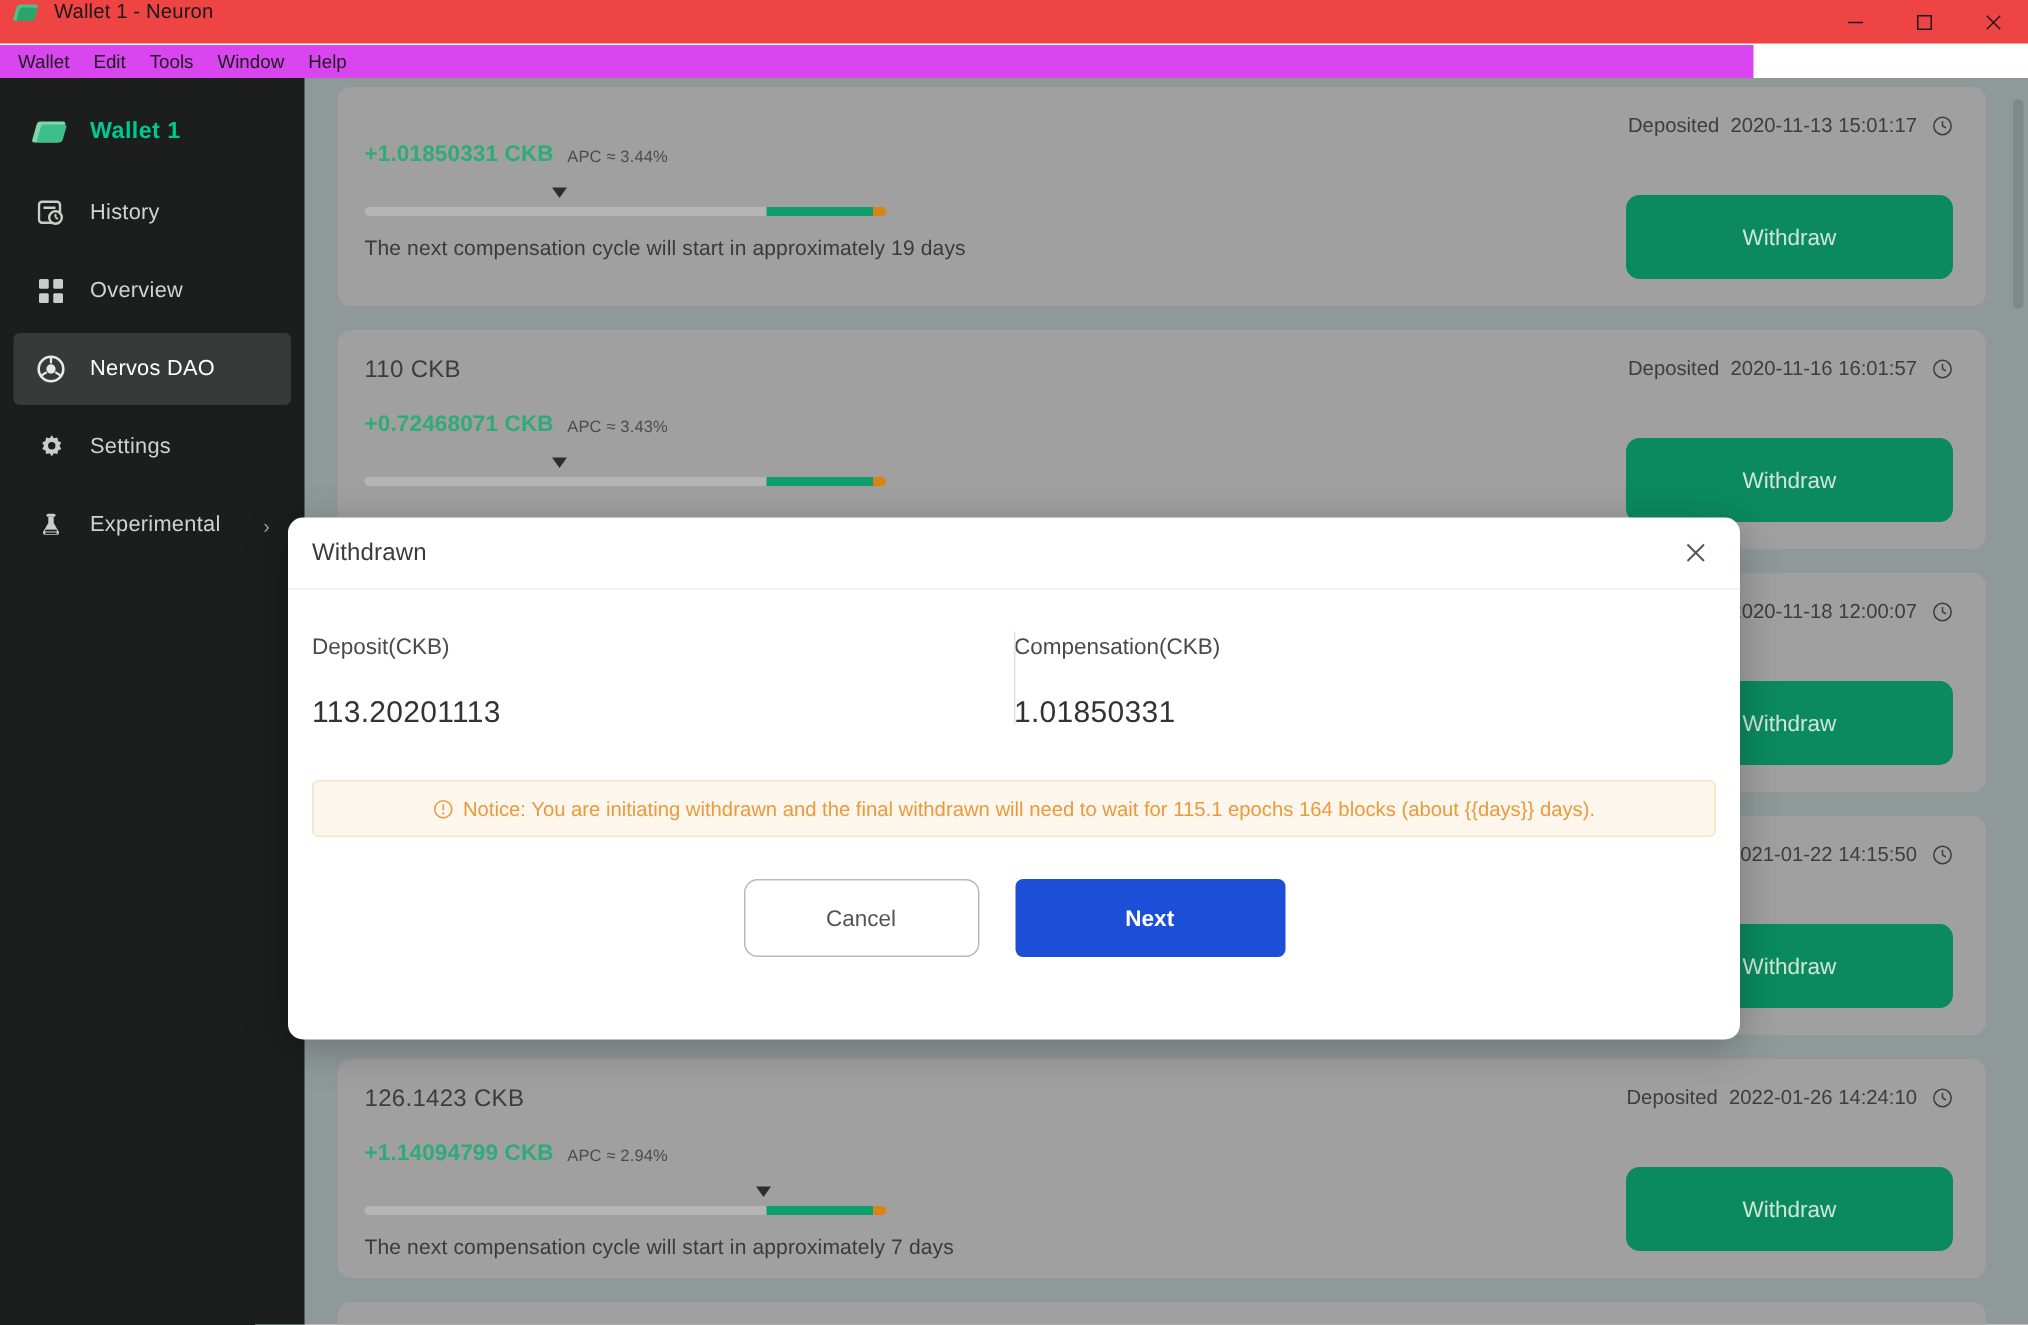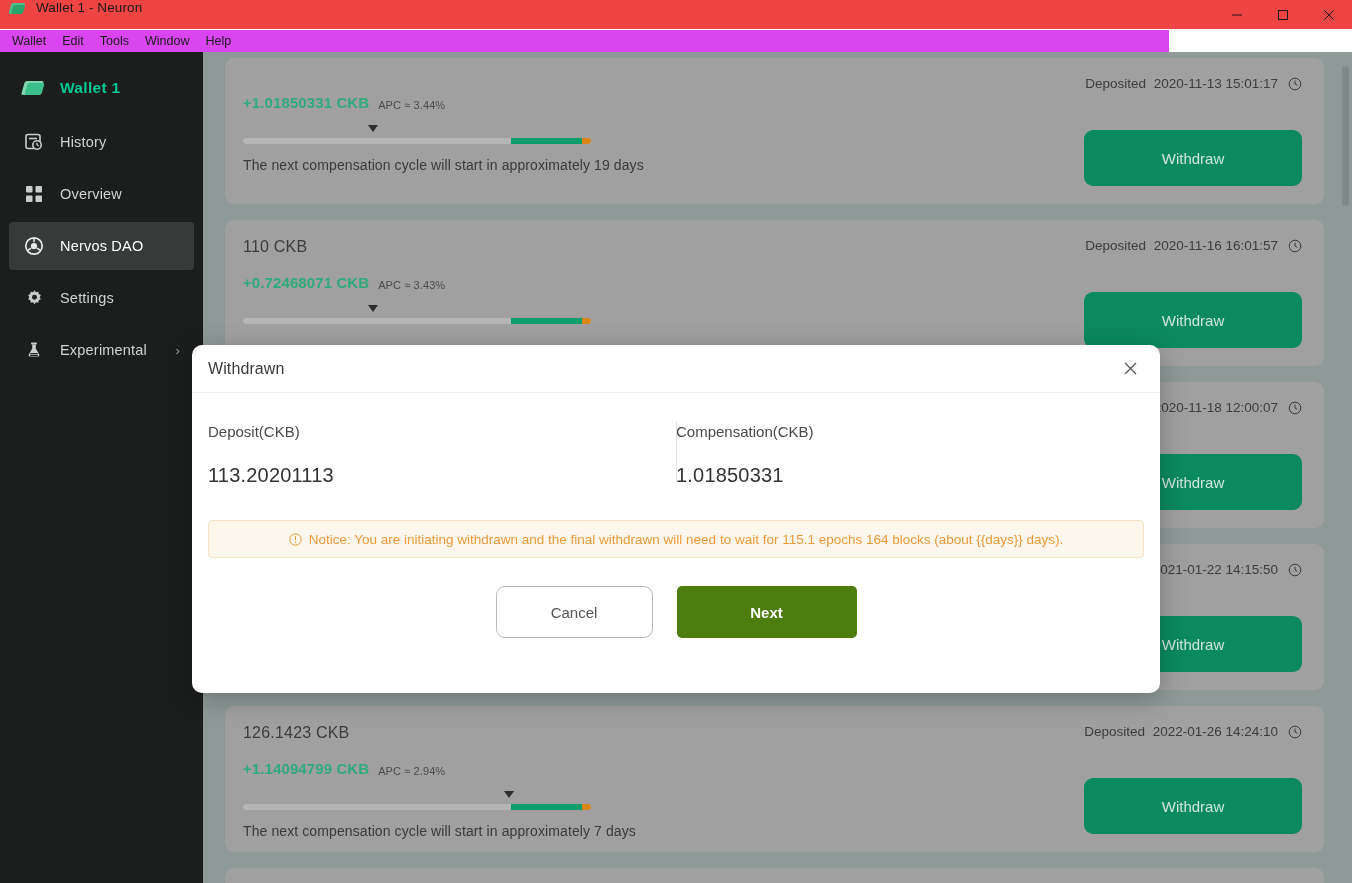--- a/index.html
+++ b/index.html
@@ -184,21 +184,21 @@
   .notice .ni { margin-right: 7px; display: flex; }
 
   .actions { margin-top: 28px; display: flex; justify-content: center; gap: 24px; }
   .btn-cancel {
     width: 157px; height: 52px; border-radius: 9px;
     background: #ffffff; border: 1px solid #b9b9b9; color: #555555;
     font-size: 15px; font-family: "Liberation Sans", sans-serif;
   }
   .btn-next {
     width: 180px; height: 52px; border-radius: 5px;
-    background: #4d7c0f; border: none; color: #ffffff;
+    background: #1d4ed8; border: none; color: #ffffff;
     font-size: 15px; font-weight: bold; font-family: "Liberation Sans", sans-serif;
   }
 </style>
 </head>
 <body>
 
 <div class="titlebar">
   <div class="tb-icon">
     <div class="leaf"></div>
       <div class="leaf2"></div>

